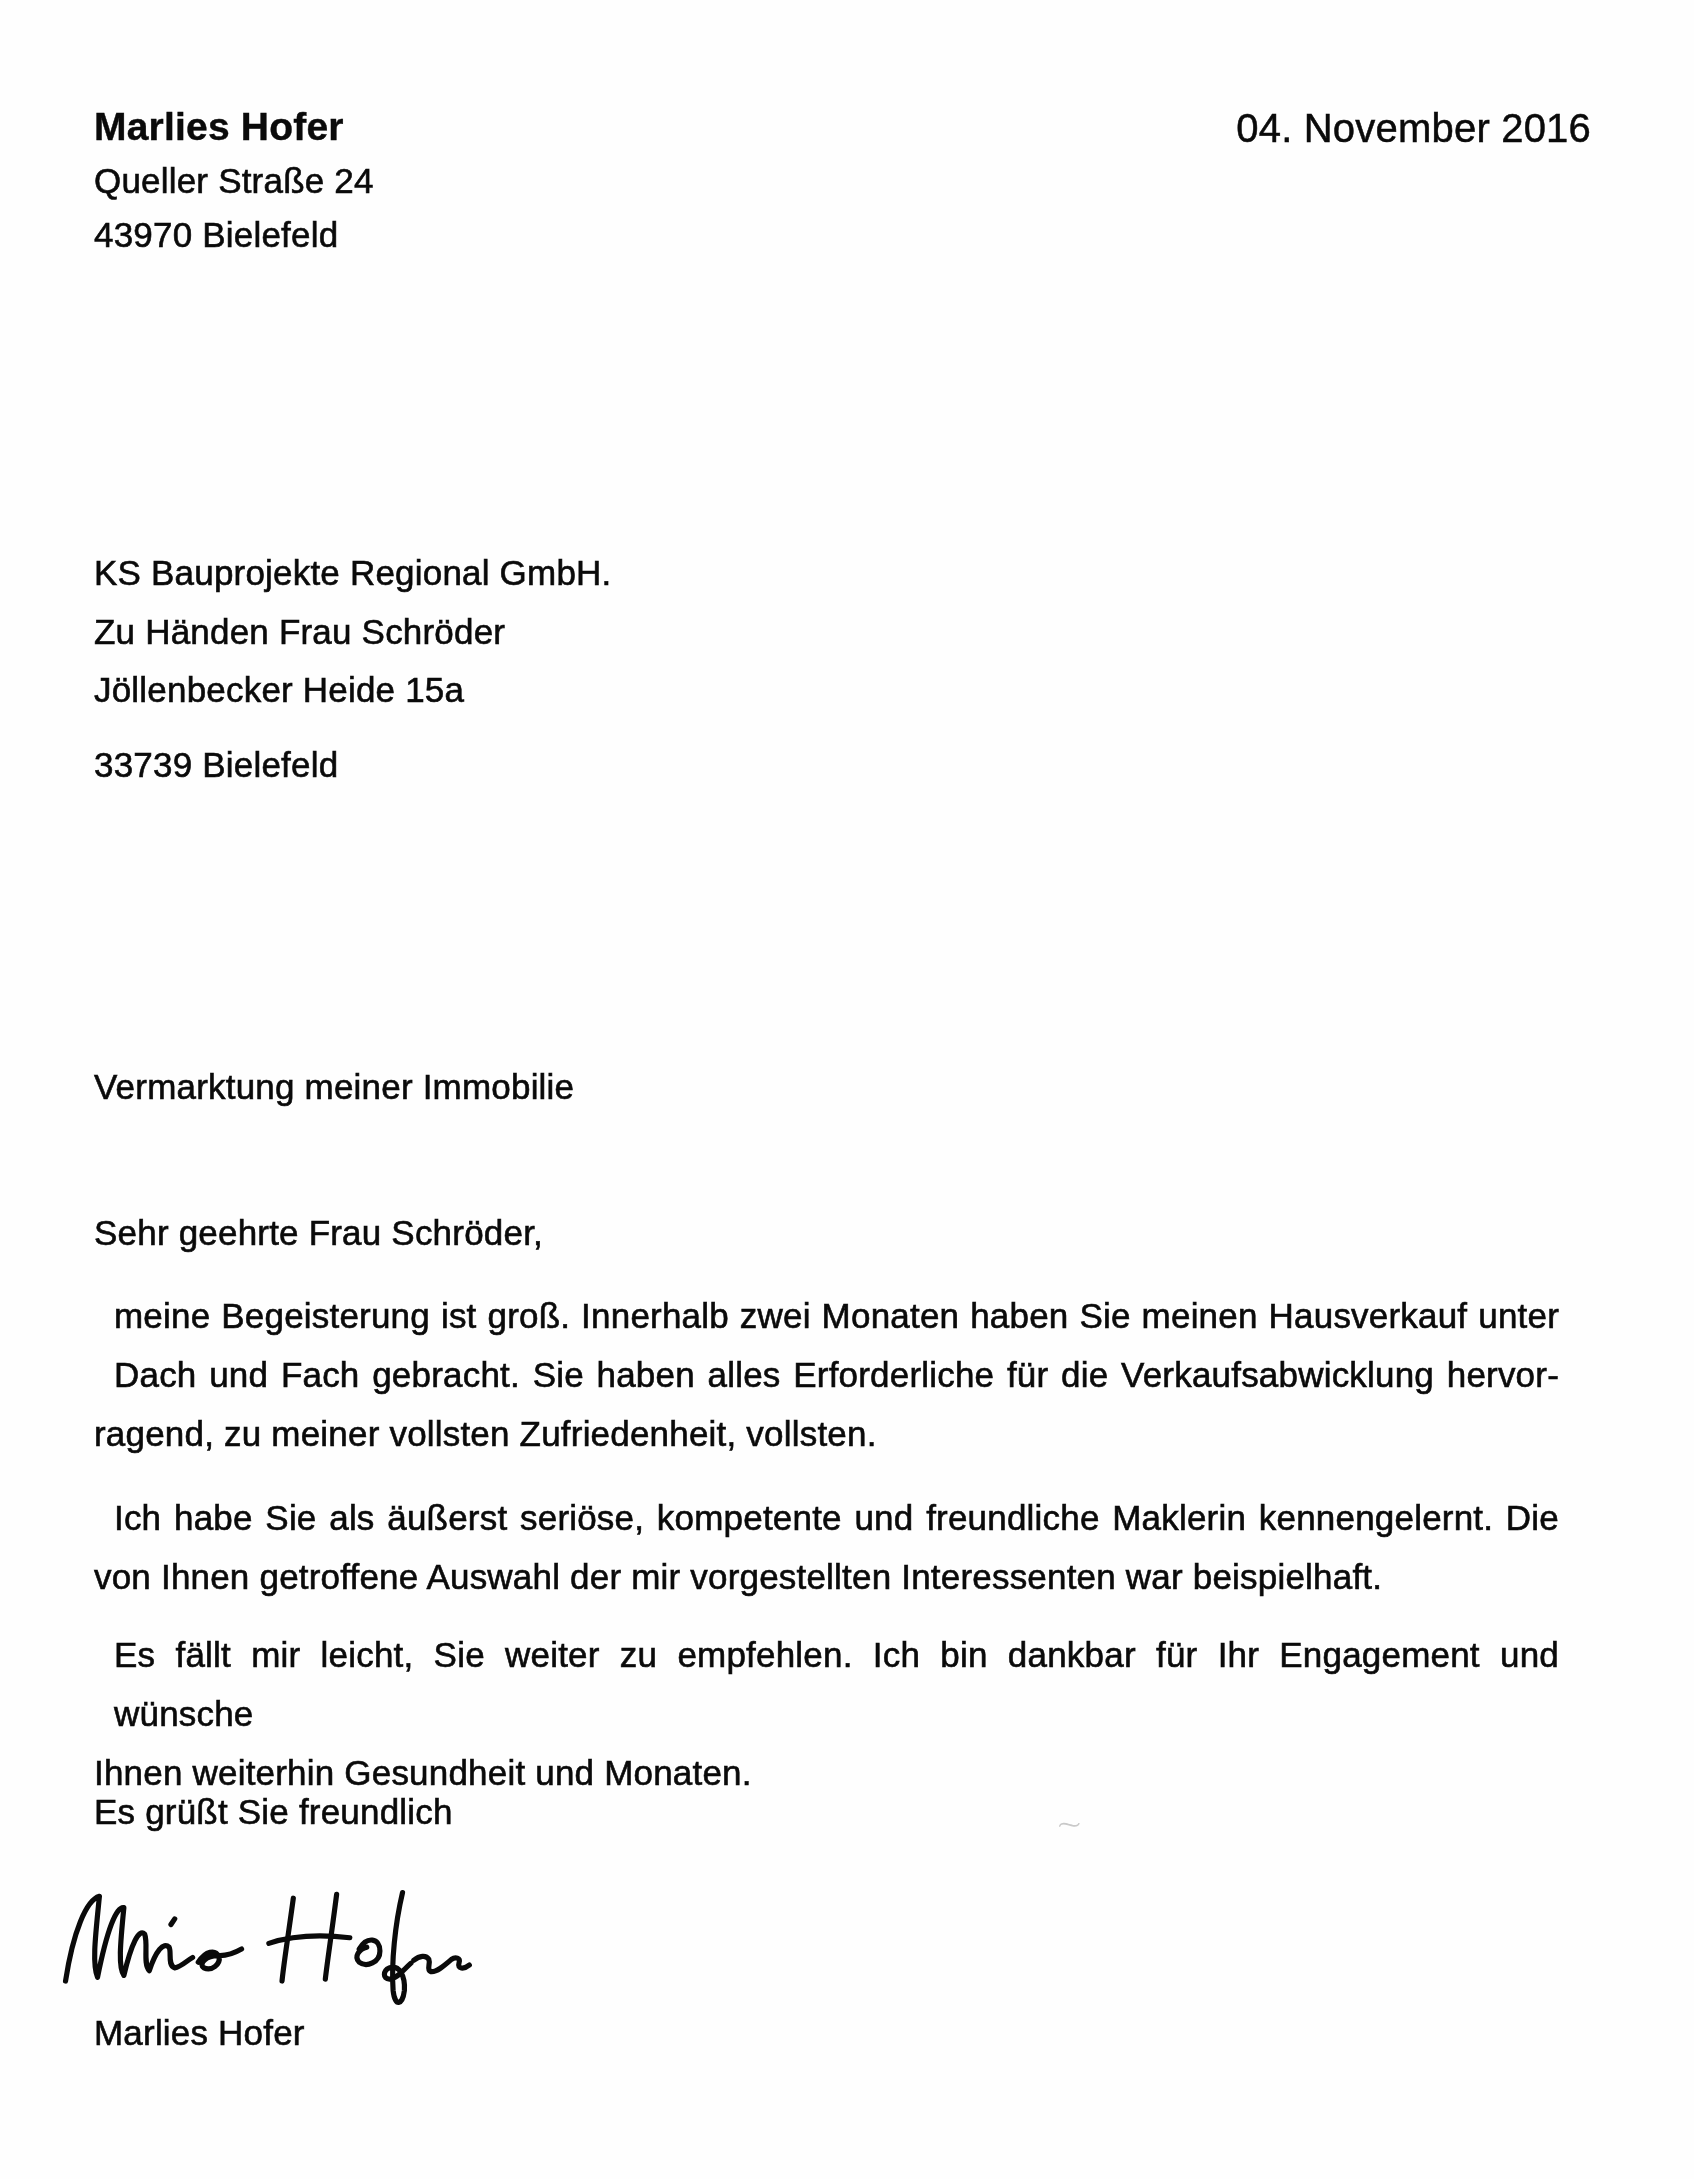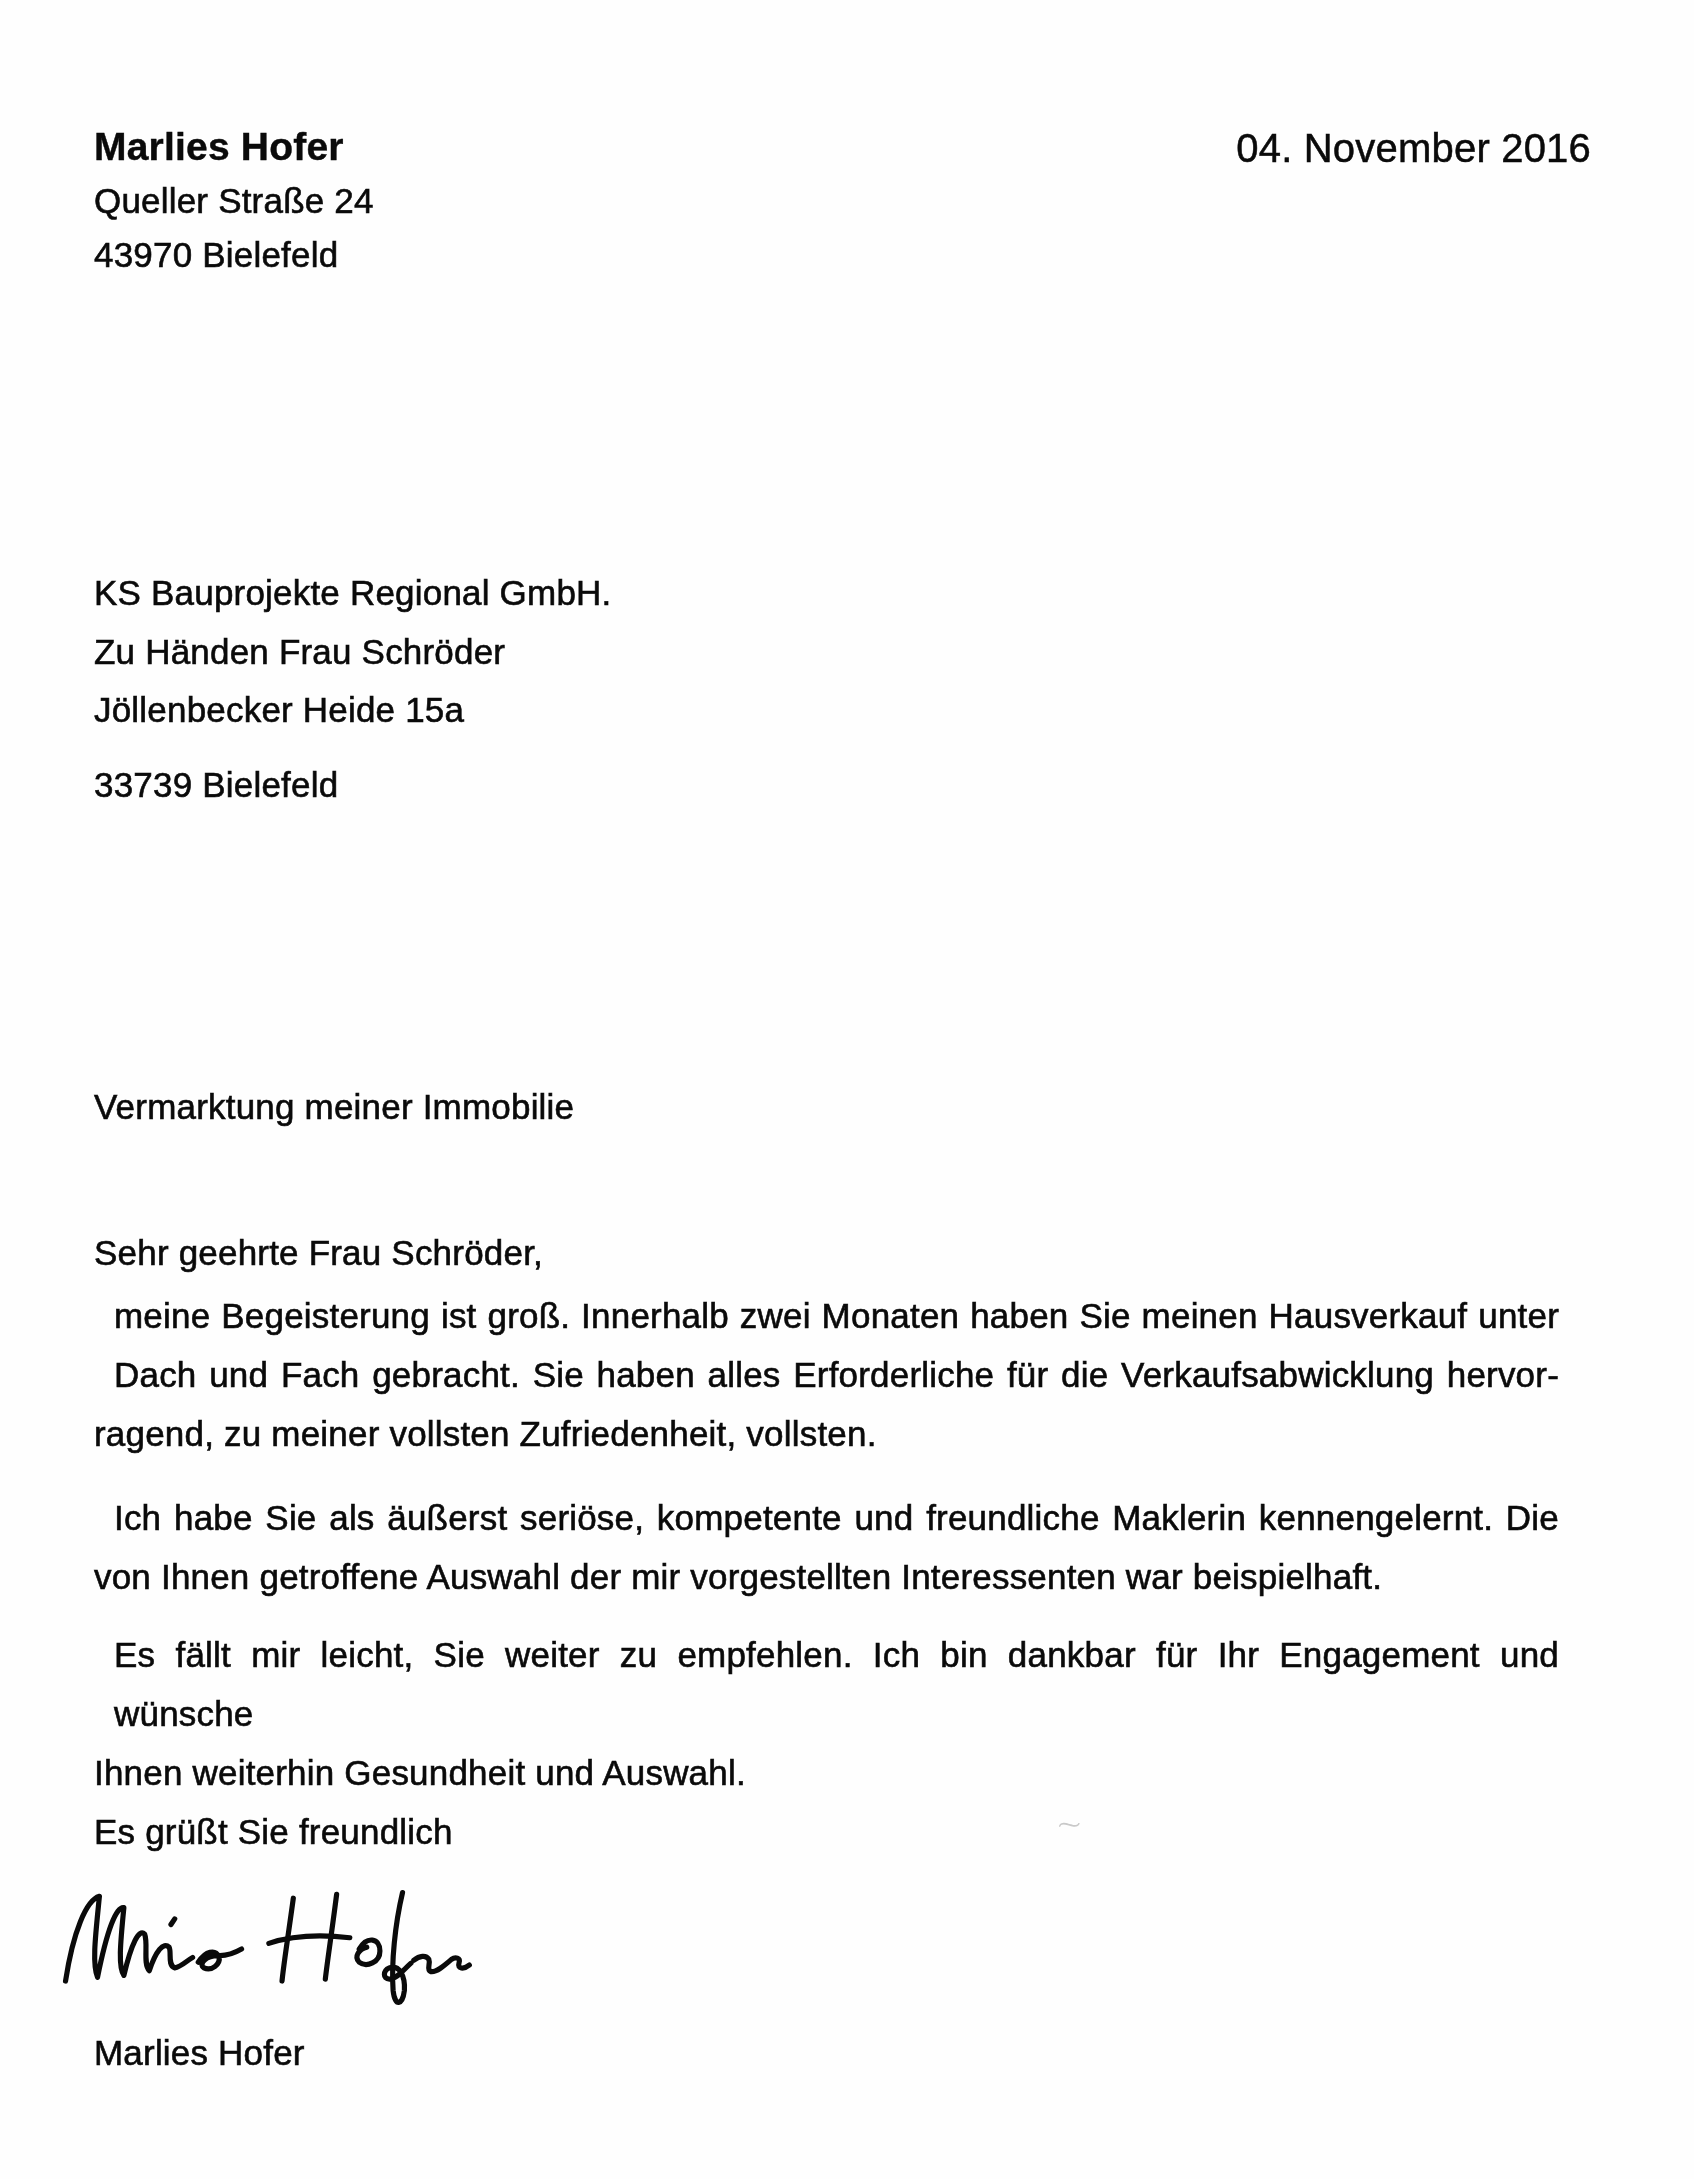--- a/index.html
+++ b/index.html
@@ -12,21 +12,20 @@
     font-family: "Liberation Sans", sans-serif;
     overflow: hidden;
   }
   .txt {
     position: absolute;
     font-size: 35px;
     line-height: 53px;
     letter-spacing: 0.2px;
     -webkit-text-stroke: 0.6px #0a0a0a;
     white-space: nowrap;
-    margin-top: 20px;
   }
   .sender-name {
     top: 100px; left: 94px;
     font-size: 39px; font-weight: bold;
     -webkit-text-stroke: 0.4px #0a0a0a;
   }
   .sender-street { top: 154px; left: 94px; }
   .sender-city   { top: 208px; left: 94px; }
   .letter-date {
     top: 102px; right: 104px;
@@ -101,21 +100,21 @@
     <div class="lline">ragend, zu meiner vollsten Zufriedenheit, vollsten.</div>
   </div>
 
   <div class="para p2">
     <div class="jline">Ich habe Sie als äußerst seriöse, kompetente und freundliche Maklerin kennengelernt. Die</div>
     <div class="lline">von Ihnen getroffene Auswahl der mir vorgestellten Interessenten war beispielhaft.</div>
   </div>
 
   <div class="para p3">
     <div class="jline">Es fällt mir leicht, Sie weiter zu empfehlen. Ich bin dankbar für Ihr Engagement und wünsche</div>
-    <div class="lline">Ihnen weiterhin Gesundheit und Auswahl.</div>
+    <div class="lline">Ihnen weiterhin Gesundheit und Monaten.</div>
   </div>
 
   <div class="txt closing">Es grüßt Sie freundlich</div>
 
   <div class="artifact">⁓</div>
 
   <svg class="signature-svg" viewBox="0 0 460 160" aria-label="Marlies Hofer signature">
     <path d="M8 122 C16 70 30 36 44 32 C40 72 36 104 42 118 C52 68 62 42 70 44 C66 84 64 108 70 116 C78 82 86 66 92 72 C96 82 90 104 97 111 C104 90 112 80 118 86 C121 92 116 105 124 108 C131 107 137 100 143 97"></path>
     <path d="M149 102 C157 90 167 88 171 96 C173 104 163 112 155 108 C149 104 157 94 172 95 C180 95 188 92 195 88"></path>
     <path d="M120 62 L124 56"></path>

